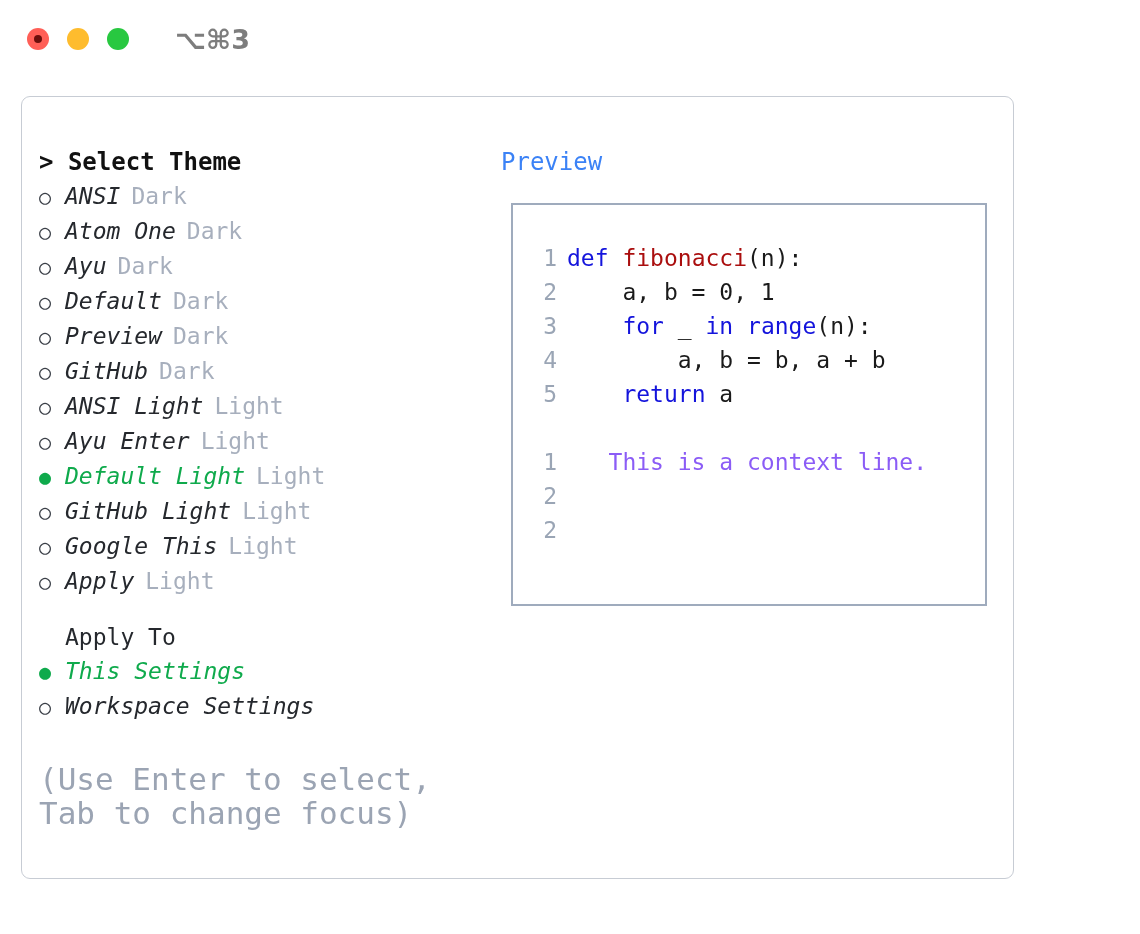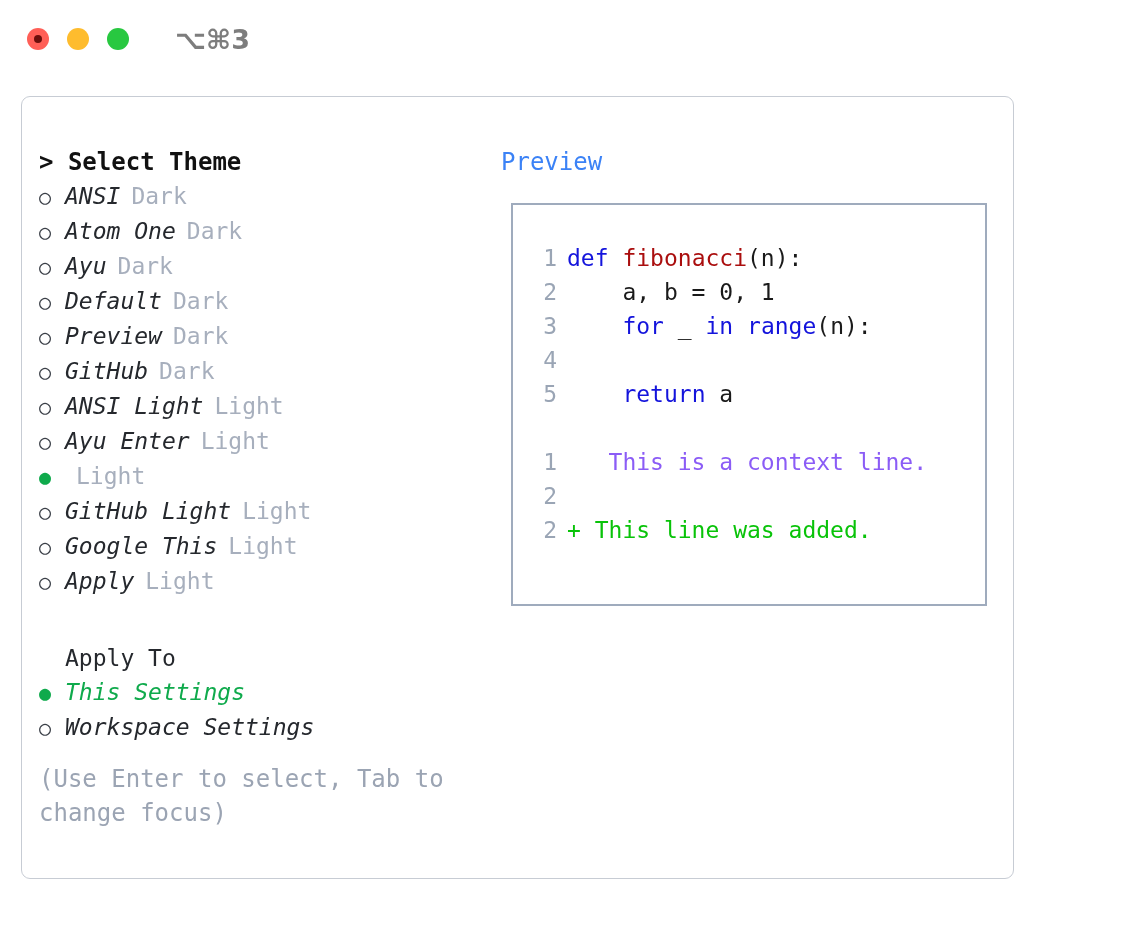--- a/index.html
+++ b/index.html
@@ -116,36 +116,36 @@
   .opt-label { color: #25282d; font-style: italic; }
   .opt-row.selected .opt-label { color: #0faa4c; }
   .opt-cat {
     color: #a7afbd;
     margin-left: 11px;
   }
 
   #apply-panel {
     position: absolute;
     left: 17px;
-    top: 544px;
+    top: 523px;
     width: 450px;
   }
   #apply-title {
     font-size: 23px;
     color: #25282d;
     line-height: 34px;
     padding-left: 26px;
     white-space: pre;
   }
   #hint-text {
     position: absolute;
     left: 17px;
     top: 665px;
     width: 420px;
-    font-size: 24px;
+    font-size: 31px;
     line-height: 34px;
     color: #9ba4b3;
     white-space: pre-wrap;
   }
 
   
   #preview-panel {
     position: absolute;
     left: 479px;
     top: 48px;
@@ -217,21 +217,21 @@
       <div class="section-title">&gt; Select Theme</div>
       <div id="theme-list">
           <div class="opt-row"><span class="opt-marker">○</span><span class="opt-label">ANSI</span><span class="opt-cat">Dark</span></div>
           <div class="opt-row"><span class="opt-marker">○</span><span class="opt-label">Atom One</span><span class="opt-cat">Dark</span></div>
           <div class="opt-row"><span class="opt-marker">○</span><span class="opt-label">Ayu</span><span class="opt-cat">Dark</span></div>
           <div class="opt-row"><span class="opt-marker">○</span><span class="opt-label">Default</span><span class="opt-cat">Dark</span></div>
           <div class="opt-row"><span class="opt-marker">○</span><span class="opt-label">Preview</span><span class="opt-cat">Dark</span></div>
           <div class="opt-row"><span class="opt-marker">○</span><span class="opt-label">GitHub</span><span class="opt-cat">Dark</span></div>
           <div class="opt-row"><span class="opt-marker">○</span><span class="opt-label">ANSI Light</span><span class="opt-cat">Light</span></div>
           <div class="opt-row"><span class="opt-marker">○</span><span class="opt-label">Ayu Enter</span><span class="opt-cat">Light</span></div>
-          <div class="opt-row selected"><span class="opt-marker">●</span><span class="opt-cat">Light</span></div>
+          <div class="opt-row selected"><span class="opt-marker">●</span><span class="opt-label">Default Light</span><span class="opt-cat">Light</span></div>
           <div class="opt-row"><span class="opt-marker">○</span><span class="opt-label">GitHub Light</span><span class="opt-cat">Light</span></div>
           <div class="opt-row"><span class="opt-marker">○</span><span class="opt-label">Google This</span><span class="opt-cat">Light</span></div>
           <div class="opt-row"><span class="opt-marker">○</span><span class="opt-label">Apply</span><span class="opt-cat">Light</span></div>
         </div>
     </div>
 
     <div id="apply-panel">
       <div id="apply-title">Apply To</div>
       <div id="apply-list">
           <div class="opt-row selected"><span class="opt-marker">●</span><span class="opt-label">This Settings</span></div>
@@ -242,23 +242,23 @@
     <div id="hint-text">(Use Enter to select, Tab to change focus)</div>
 
     <div id="preview-panel">
       <div id="preview-title">Preview</div>
     </div>
     <div id="preview-box">
       <div id="code-area">
           <div class="code-line"><span class="ln">1</span><span class="code-text"><span class="tok-kw">def </span><span class="tok-fn">fibonacci</span><span class="tok-pl">(n):</span></span></div>
           <div class="code-line"><span class="ln">2</span><span class="code-text"><span class="tok-pl">    a, b = 0, 1</span></span></div>
           <div class="code-line"><span class="ln">3</span><span class="code-text"><span class="tok-pl">    </span><span class="tok-kw">for</span><span class="tok-pl"> _ </span><span class="tok-kw">in </span><span class="tok-kw">range</span><span class="tok-pl">(n):</span></span></div>
-          <div class="code-line"><span class="ln">4</span></div>
+          <div class="code-line"><span class="ln">4</span><span class="code-text"><span class="tok-pl">        a, b = b, a + b</span></span></div>
           <div class="code-line"><span class="ln">5</span><span class="code-text"><span class="tok-pl">    </span><span class="tok-kw">return</span><span class="tok-pl"> a</span></span></div>
           <div class="diff-gap"></div>
           <div class="code-line"><span class="ln">1</span><span class="code-text diff-ctx">   This is a context line.</span></div>
           <div class="code-line"><span class="ln">2</span></div>
-          <div class="code-line"><span class="ln">2</span><span class="code-text diff-add">+ This line was added.</span></div>
+          <div class="code-line"><span class="ln">2</span></div>
         </div>
     </div>
 
   </div>
 </div>
 
 </body></html>

